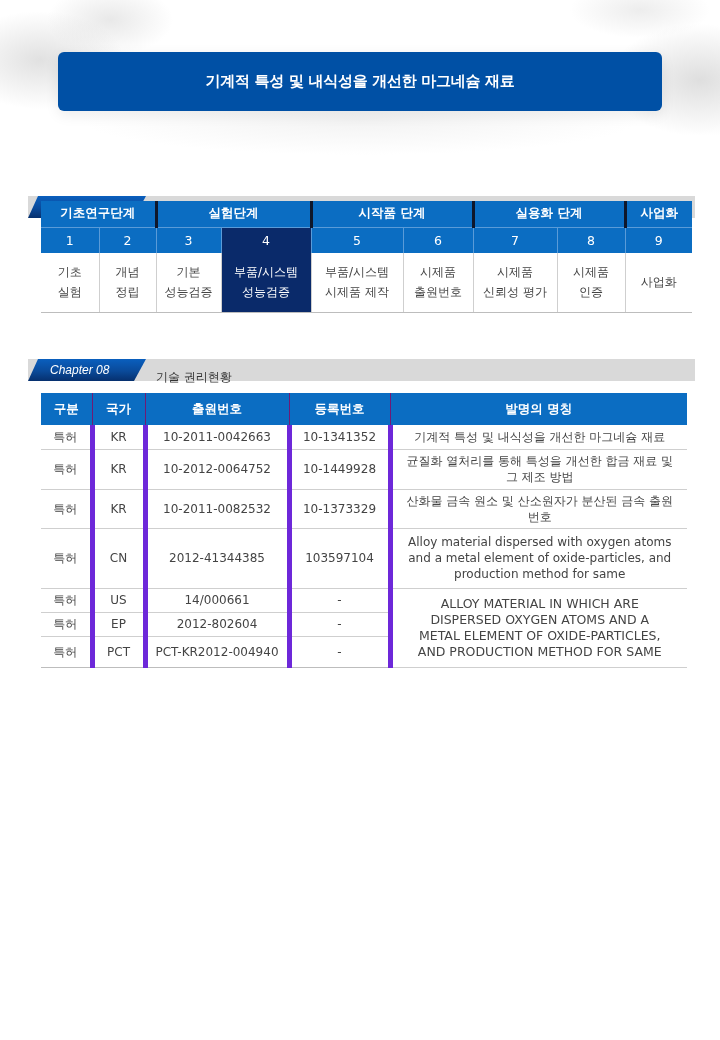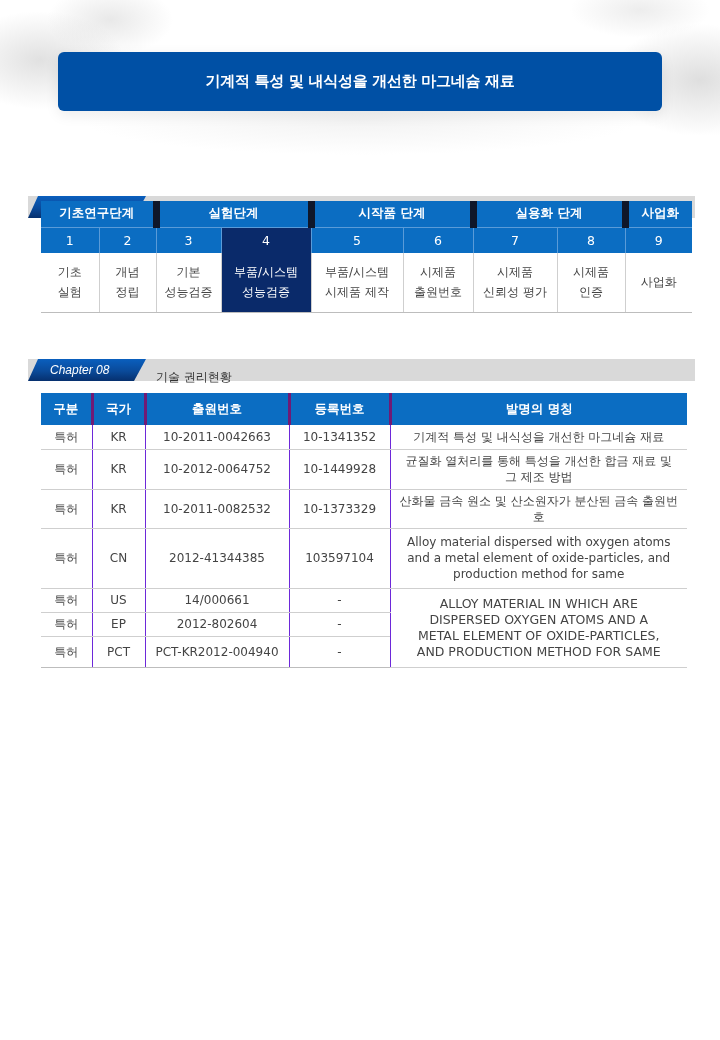--- a/index.html
+++ b/index.html
@@ -43,21 +43,21 @@
     }
 
     
     .stage-table {
       position: absolute; left: 41px; top: 201px; width: 651px;
       border-collapse: collapse; table-layout: fixed;
     }
     .stage-table th, .stage-table td { text-align: center; }
     .stage-table .grp th {
       background: #0b6dc2; color: #fff; font-size: 12.5px; font-weight: bold;
-      height: 26px; border-left: 7px solid #0f172a;
+      height: 26px; border-left: 3px solid #0f172a;
     }
     .stage-table .grp th:first-child { border-left: none; }
     .stage-table .num td {
       background: #0b6dc2; color: #fff; font-size: 12.5px; height: 26px;
       border-top: 1px solid #5a9bd8; border-left: 1px solid #5a9bd8;
     }
     .stage-table .num td:first-child { border-left: none; }
     .stage-table .desc td {
       background: #fff; color: #444; font-size: 12px; line-height: 20px;
       height: 59px; border-left: 1px solid #cfcfcf; border-bottom: 1px solid #bdbdbd;
@@ -65,26 +65,26 @@
     .stage-table .desc td:first-child { border-left: none; }
     .stage-table .active { background: #0a2a6a !important; color: #fff !important; }
 
     
     .patent-table {
       position: absolute; left: 41px; top: 393px; width: 646px;
       border-collapse: collapse; table-layout: fixed;
     }
     .patent-table th {
       background: #0b6dc2; color: #fff; font-size: 12.5px; font-weight: bold;
-      height: 32px; border-left: 3px solid #701a75;
+      height: 32px; border-left: 1px solid #701a75;
     }
     .patent-table th:first-child { border-left: none; }
     .patent-table td {
       text-align: center; font-size: 12px; color: #444;
-      border-left: 1px solid #6d28d9; border-bottom: 1px solid #cfcfcf;
+      border-left: 5px solid #6d28d9; border-bottom: 1px solid #cfcfcf;
       padding: 0 4px; line-height: 16px;
     }
     .patent-table td:first-child { border-left: none; }
     .patent-table tr:last-child td { border-bottom: 1px solid #bdbdbd; }
     .patent-table td.title-cell { font-size: 12px; padding: 2px 8px; }
     .patent-table td.title-upper { font-size: 12.5px; line-height: 16px; padding: 2px 22px; }
   </style>
 </head>
 <body>
 

